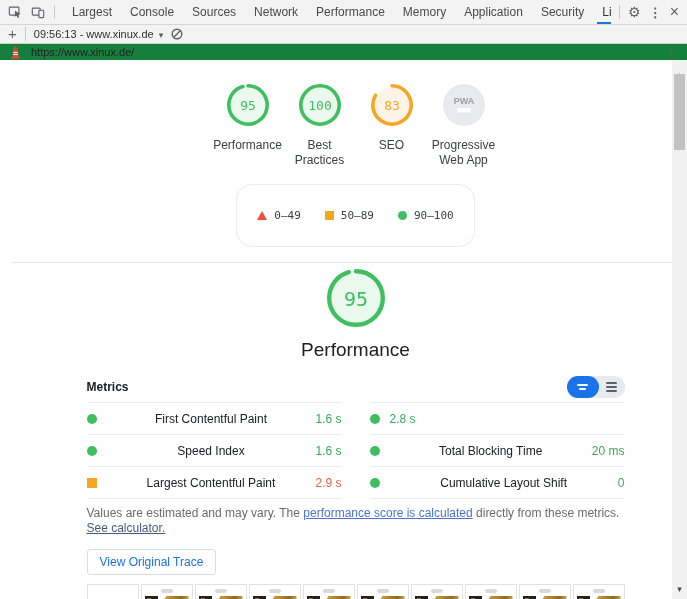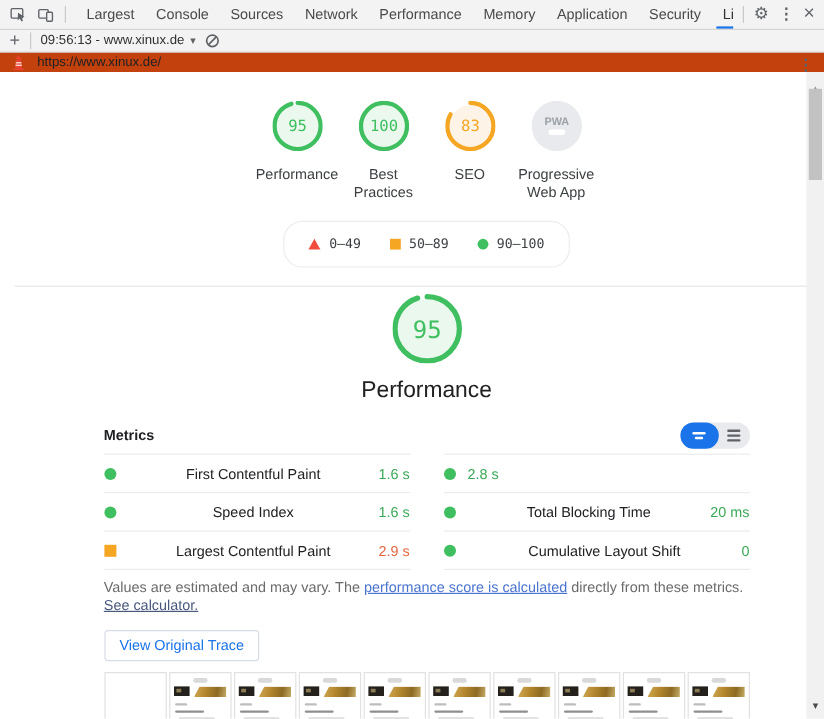--- a/index.html
+++ b/index.html
@@ -21,34 +21,34 @@
   .close-icon::before{content:"\00D7";font-size:16px;color:#5f6368;line-height:1;}
 
   
   .sessionbar{display:flex;align-items:center;height:18px;background:#f3f3f3;border-bottom:1px solid #cccccc;
     padding:0 8px;gap:8px;}
   .plus-icon::before{content:"+";font-size:15px;color:#5f6368;line-height:1;}
   .session-select{display:flex;align-items:center;gap:5px;font-size:11px;color:#303030;}
   .caret-down-icon::before{content:"\25BE";font-size:9px;color:#5f6368;line-height:1;}
 
   
-  .urlrow{display:flex;align-items:center;height:16px;padding:0 10px;gap:10px;background:#c2410c;position:relative;}
+  .urlrow{display:flex;align-items:center;height:16px;padding:0 10px;gap:10px;background:#15803d;position:relative;}
   .url-text{font-size:11px;color:#202124;}
   .urlrow .kebab-icon{position:absolute;right:9px;top:1px;}
 
   
   .report{position:absolute;top:60px;left:12px;width:687px;bottom:0;background:#fff;overflow:hidden;}
 
   .gauge-row{display:flex;justify-content:center;align-items:flex-start;margin-top:24px;}
   .gauge-item{width:72px;display:flex;flex-direction:column;align-items:center;cursor:pointer;}
   .gauge-label{margin-top:12px;font-size:12px;line-height:15px;color:#3c4043;text-align:center;}
 
   .legend-row{display:flex;justify-content:center;margin-top:16px;}
   .legend-pill{display:inline-flex;align-items:center;gap:24px;border:1px solid #ececec;border-radius:16px;
-    padding:12px 20px;font-family:"DejaVu Sans Mono",monospace;font-size:11px;color:#3c4043;}
+    padding:24px 20px;font-family:"DejaVu Sans Mono",monospace;font-size:11px;color:#3c4043;}
   .legend-item{display:flex;align-items:center;gap:7px;}
   .lg-triangle{width:0;height:0;border-left:5px solid transparent;border-right:5px solid transparent;
     border-bottom:9px solid var(--fail,#f04d3e);}
   .lg-square{width:9px;height:9px;background:var(--average,#f5a623);}
   .lg-circle{width:9px;height:9px;border-radius:50%;background:var(--pass,#3fbf5f);}
 
   .section-divider{height:1px;background:#e6e6e6;margin-top:15px;}
 
   .big-gauge-wrap{display:flex;justify-content:center;margin-top:6px;}
   .perf-title{margin:12px 0 0;text-align:center;font-size:19px;line-height:22px;font-weight:400;color:#212121;}

